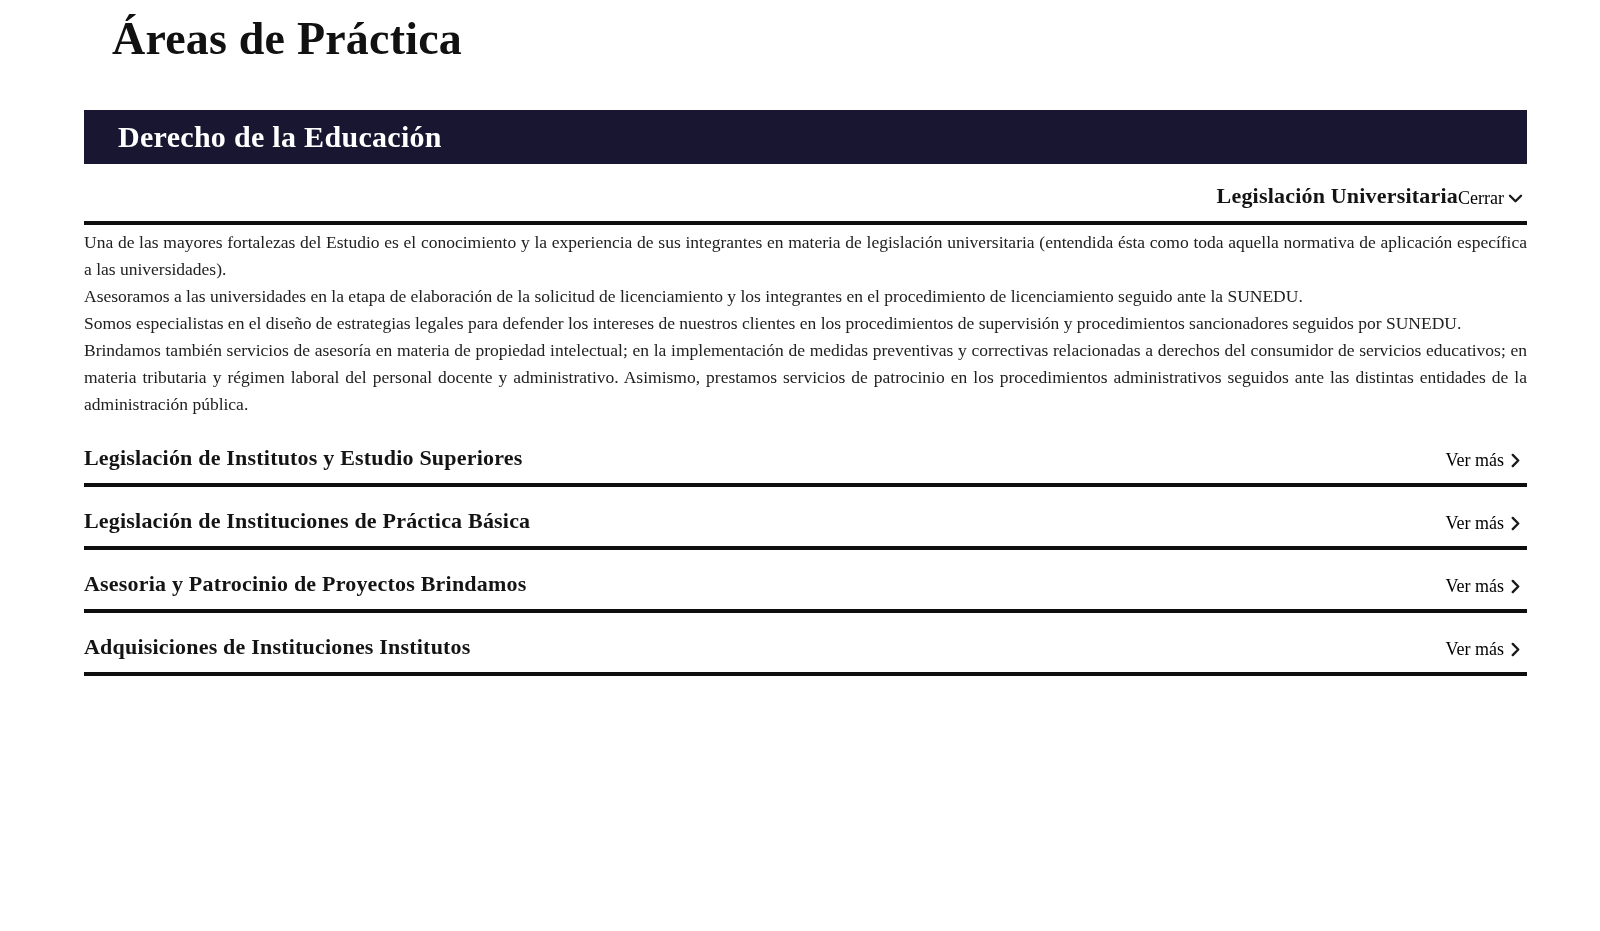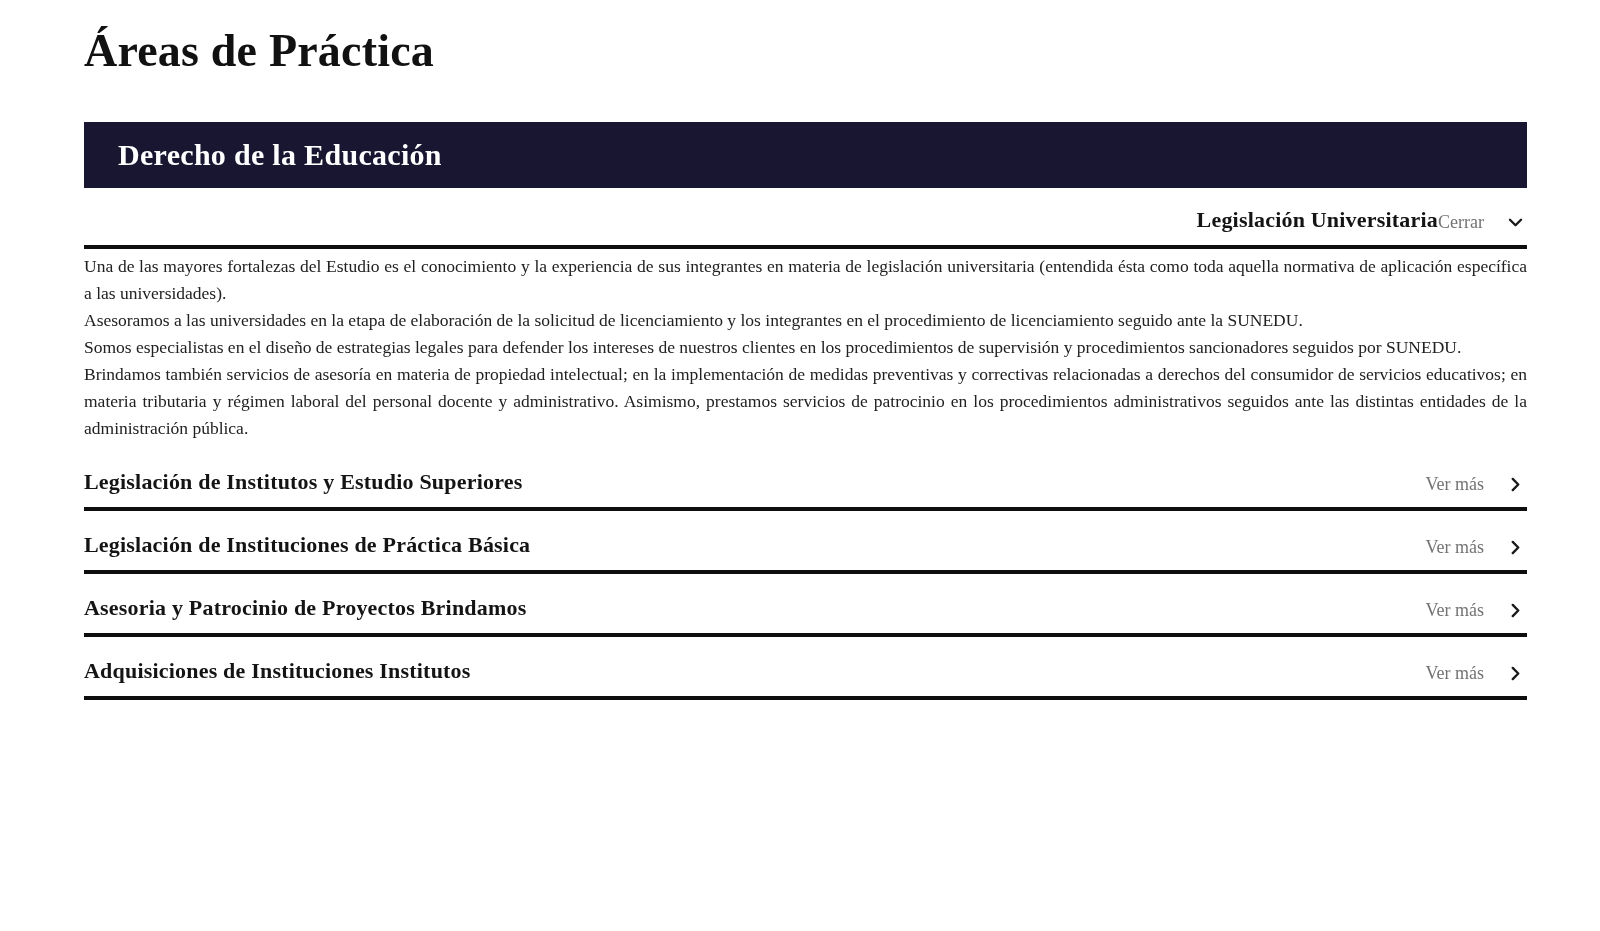--- a/index.html
+++ b/index.html
@@ -11,30 +11,31 @@
   .page {
     width: 1600px;
     min-height: 931px;
     background: #ffffff;
   }
   .content {
     margin-left: 84px;
     margin-right: 73px; 
   }
   h1.page-title {
-    padding-top: 22px;
+    padding-top: 10px;
     font-size: 46px;
     font-weight: 700;
     letter-spacing: 0.2px;
     color: #111111;
     line-height: 1.25;
+    margin-left: 28px;
   }
   .section-bar {
     margin-top: 42px;
-    height: 66px;
+    height: 54px;
     display: flex;
     align-items: center;
     padding-left: 34px;
   }
   .section-bar h2 {
     color: #ffffff;
     font-size: 30px;
     font-weight: 700;
     letter-spacing: 0.3px;
   }
@@ -50,23 +51,23 @@
   .acc-head.first { padding-top: 19px; justify-content: flex-end; }
   .acc-title {
     font-size: 22px;
     font-weight: 700;
     color: #141414;
     letter-spacing: 0.2px;
   }
   .acc-action {
     display: inline-flex;
     align-items: center;
-    gap: 22px;
+    gap: 2px;
     font-size: 18px;
-    color: #737373;
+    color: #000000;
     padding-right: 2px;
     white-space: nowrap;
   }
   .chev {
     width: 19px;
     height: 19px;
     display: inline-block;
   }
   .acc-body {
     padding-top: 4px;

